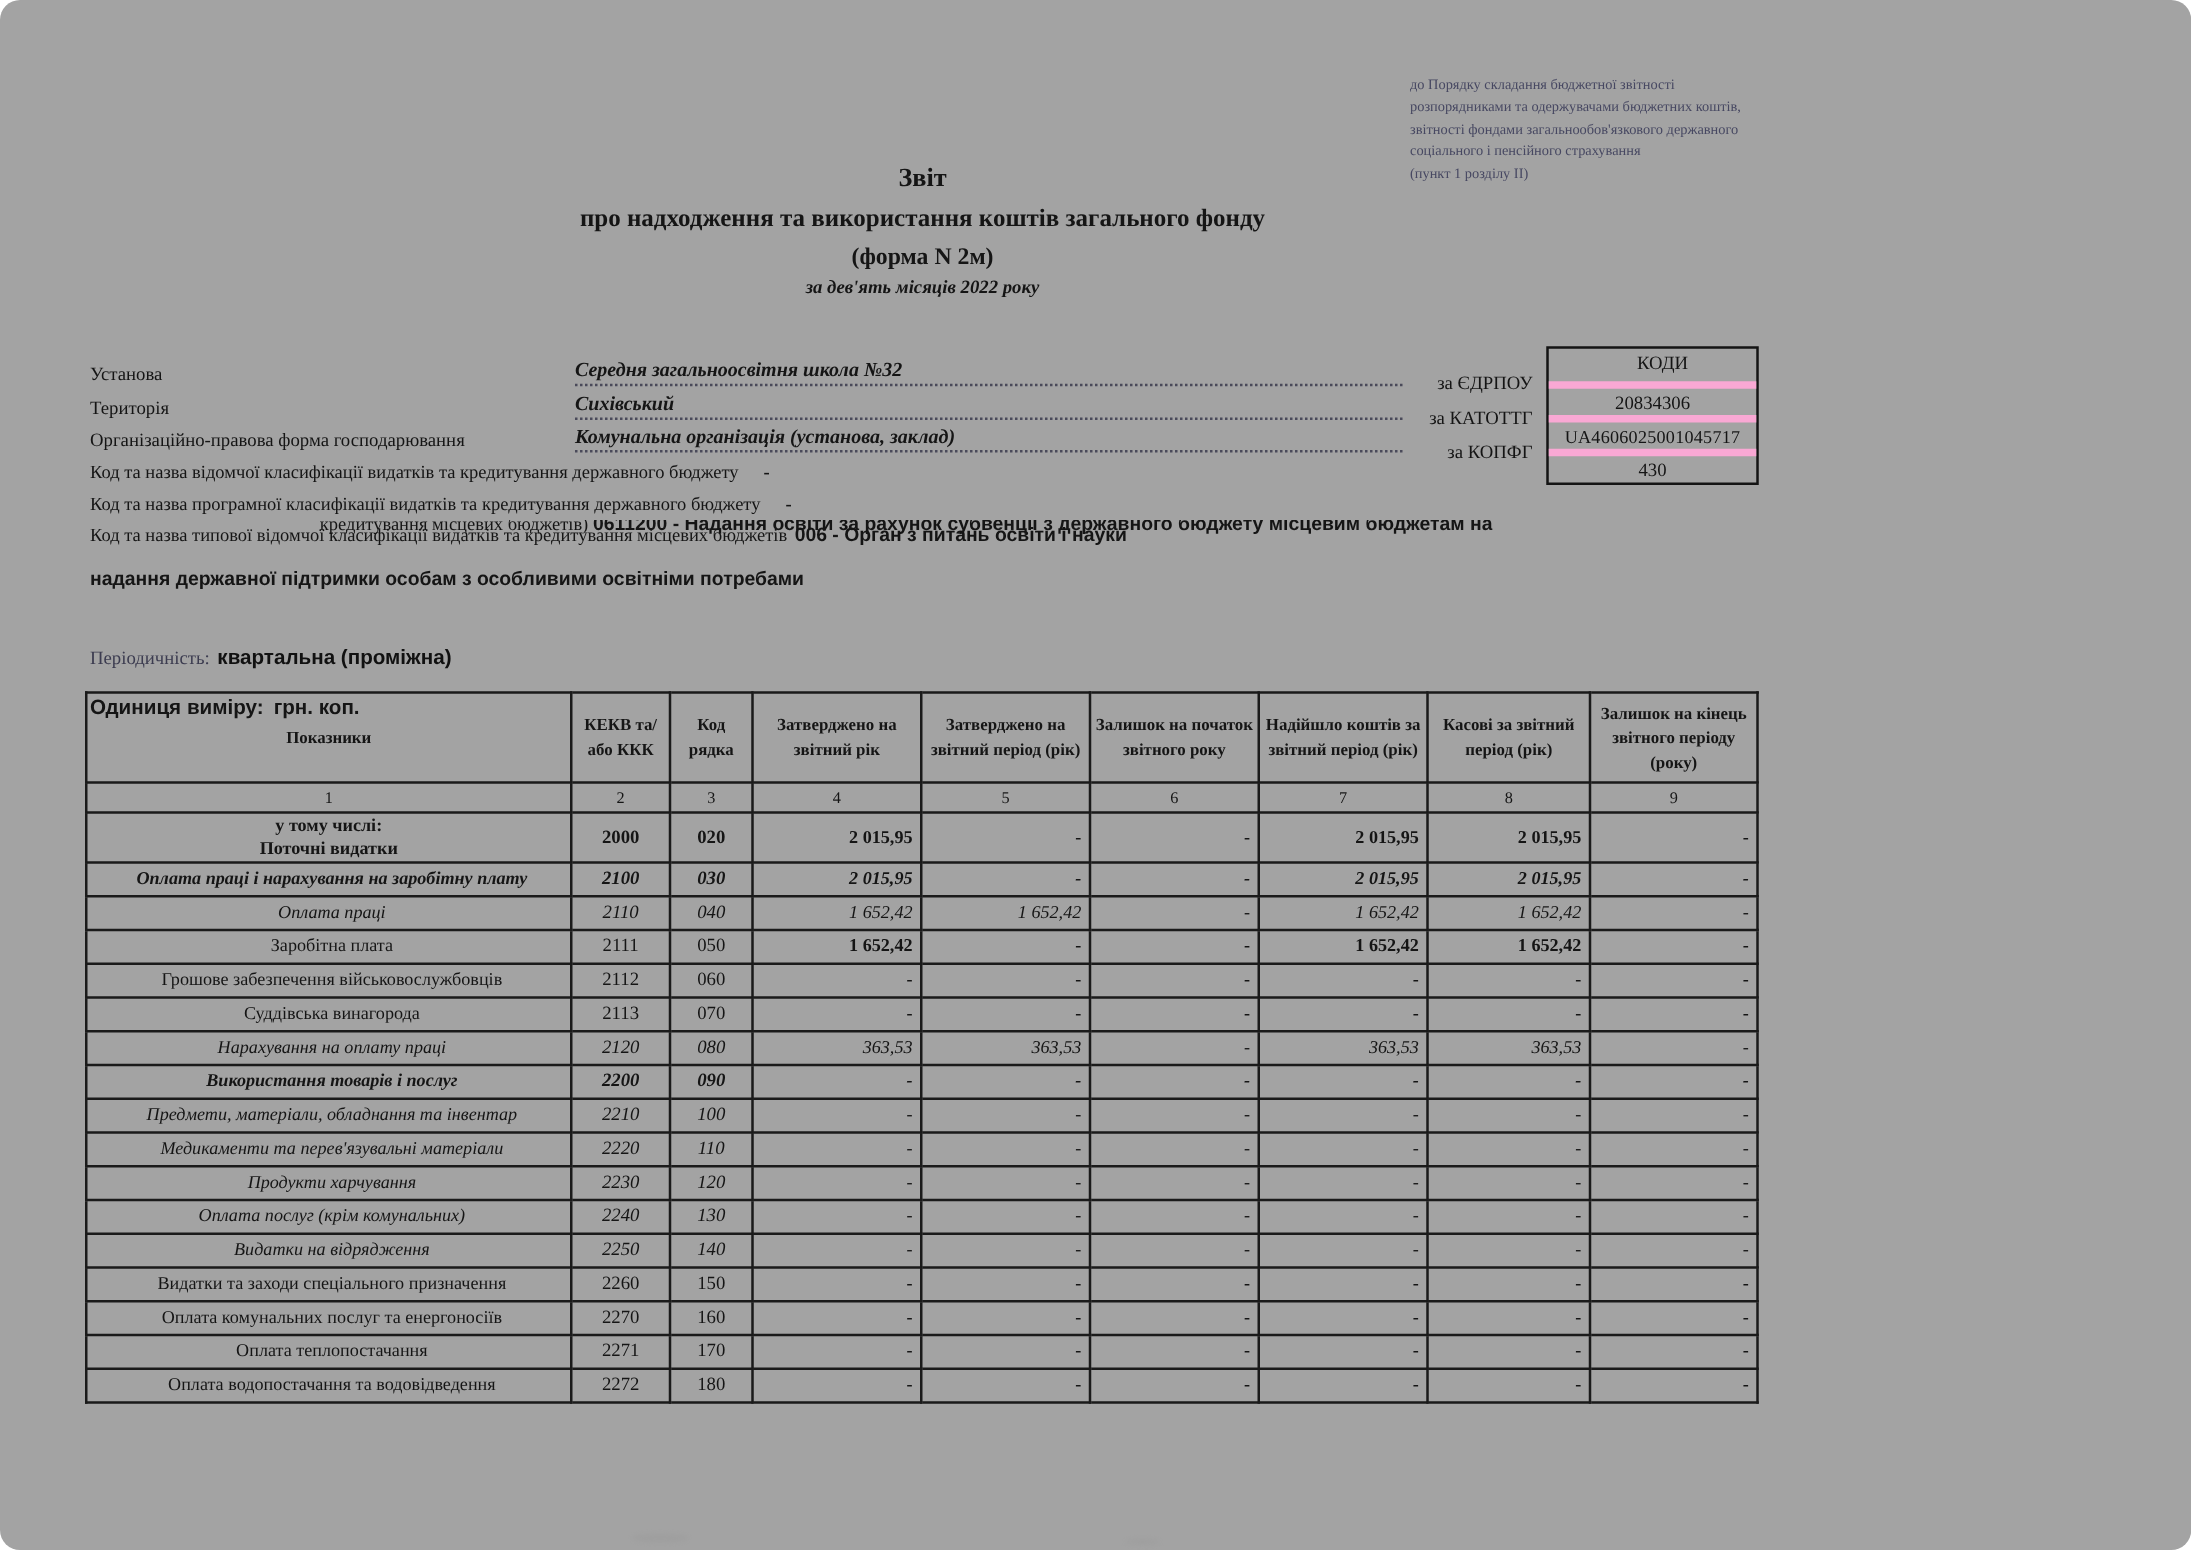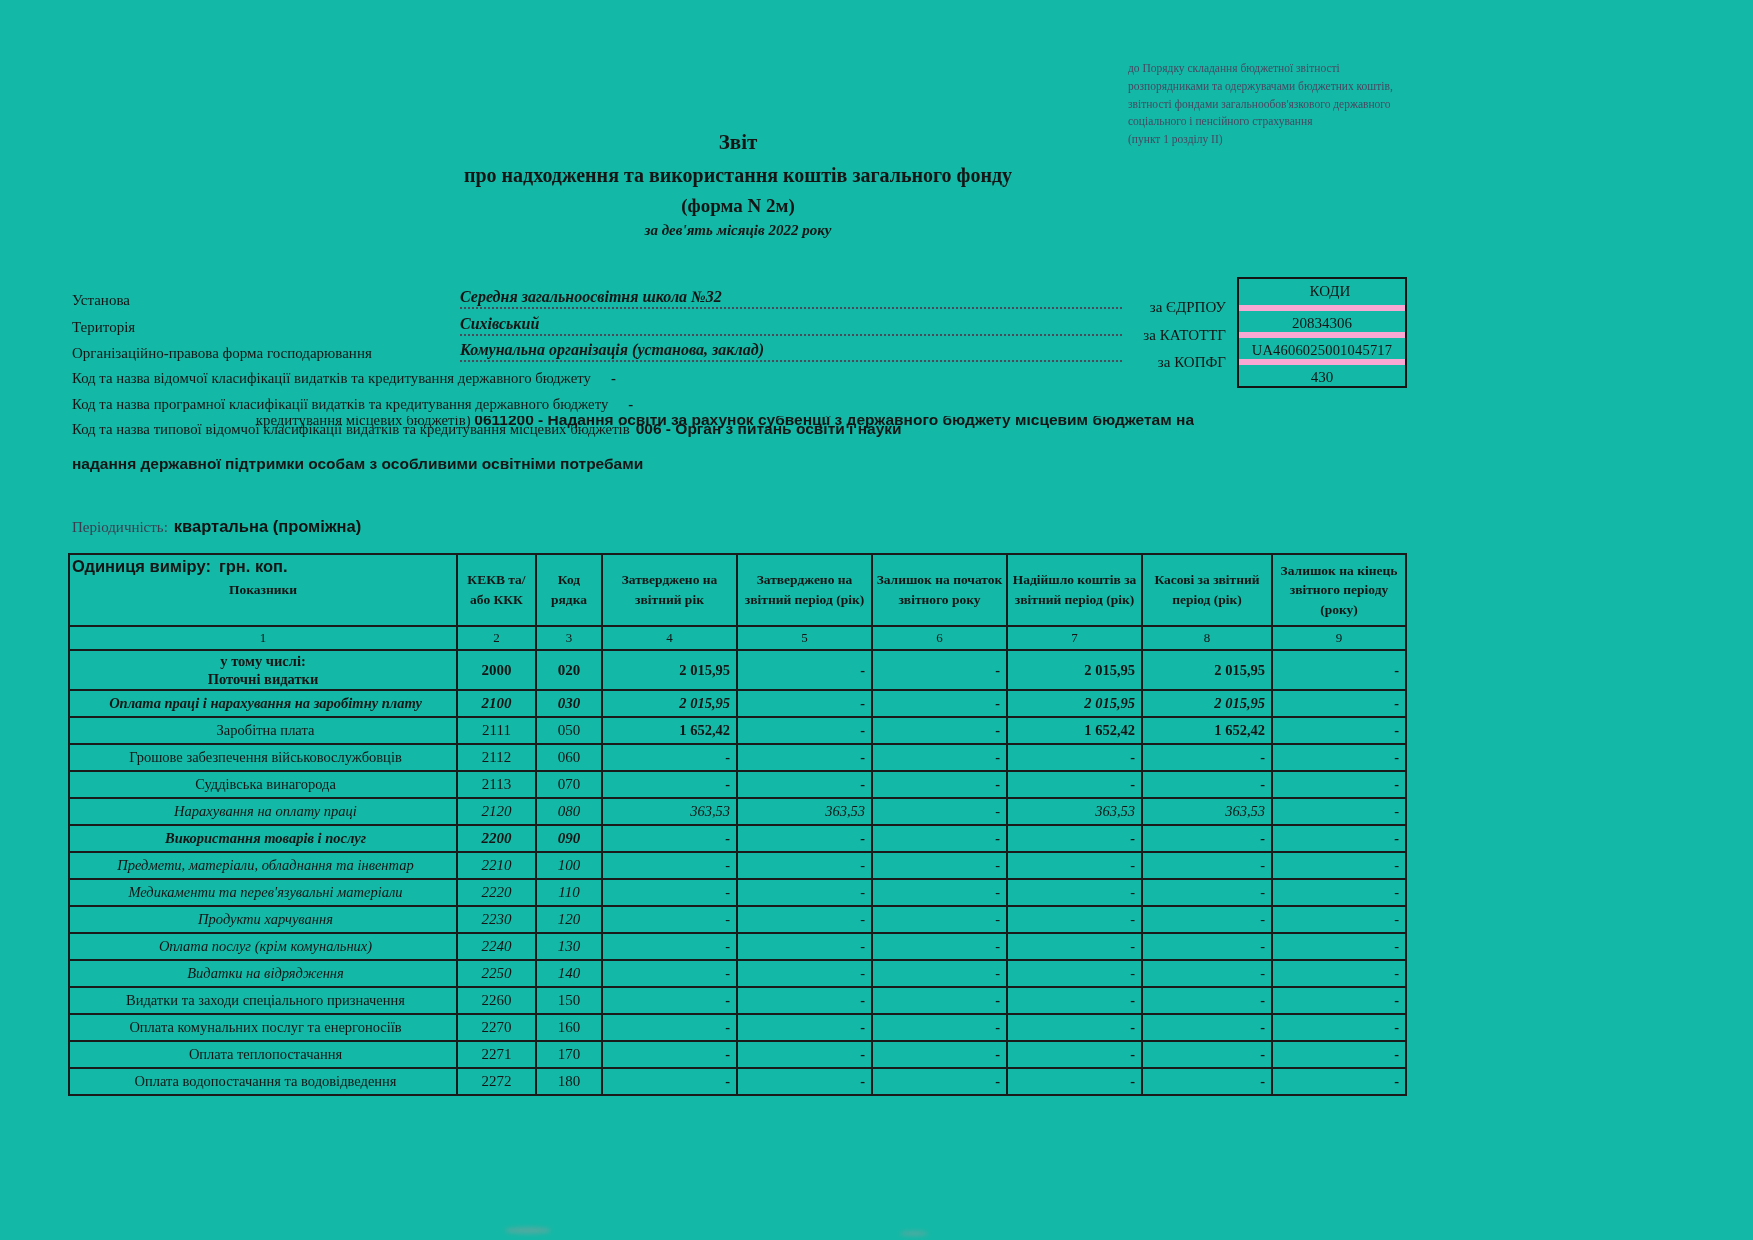--- a/index.html
+++ b/index.html
@@ -1,19 +1,19 @@
 <!DOCTYPE html>
 <html><head>
 <meta charset="utf-8">
 <style>
   * { margin:0; padding:0; box-sizing:border-box; }
   html,body { background:#ffffff; }
   .page {
-    position:relative; width:1753px; height:1240px; background:#14b8a6;
-    font-family:"Liberation Serif", serif; color:#151515; overflow:hidden;
+    position:relative; width:1753px; height:1240px; background:#a3a3a3;
+    font-family:"Liberation Serif", serif; color:#151515; overflow:hidden;border-radius:16px;
   }
   
   .note { position:absolute; left:1128px; top:60px; width:370px;
           font-size:11.5px; line-height:1.55; color:#474862; }
   
   .title-block { position:absolute; left:68px; top:130px; width:1340px; text-align:center; }
   .title-1 { font-size:21px; font-weight:bold; }
   .title-2 { font-size:20px; font-weight:bold; margin-top:9px; }
   .title-3 { font-size:19px; font-weight:bold; margin-top:8px; }
   .title-4 { font-size:15px; font-weight:bold; font-style:italic; margin-top:5px; }
@@ -184,20 +184,31 @@
       <td class="name">Оплата праці і нарахування на заробітну плату</td>
       <td class="kekv">2100</td>
       <td class="code">030</td>
       <td class="num">2 015,95</td>
       <td class="num">-</td>
       <td class="num">-</td>
       <td class="num">2 015,95</td>
       <td class="num">2 015,95</td>
       <td class="num">-</td>
     </tr>
+        <tr class="s-italic">
+      <td class="name">Оплата праці</td>
+      <td class="kekv">2110</td>
+      <td class="code">040</td>
+      <td class="num">1 652,42</td>
+      <td class="num">1 652,42</td>
+      <td class="num">-</td>
+      <td class="num">1 652,42</td>
+      <td class="num">1 652,42</td>
+      <td class="num">-</td>
+    </tr>
         <tr class="s-normal">
       <td class="name">Заробітна плата</td>
       <td class="kekv">2111</td>
       <td class="code">050</td>
       <td class="num">1 652,42</td>
       <td class="num">-</td>
       <td class="num">-</td>
       <td class="num">1 652,42</td>
       <td class="num">1 652,42</td>
       <td class="num">-</td>

